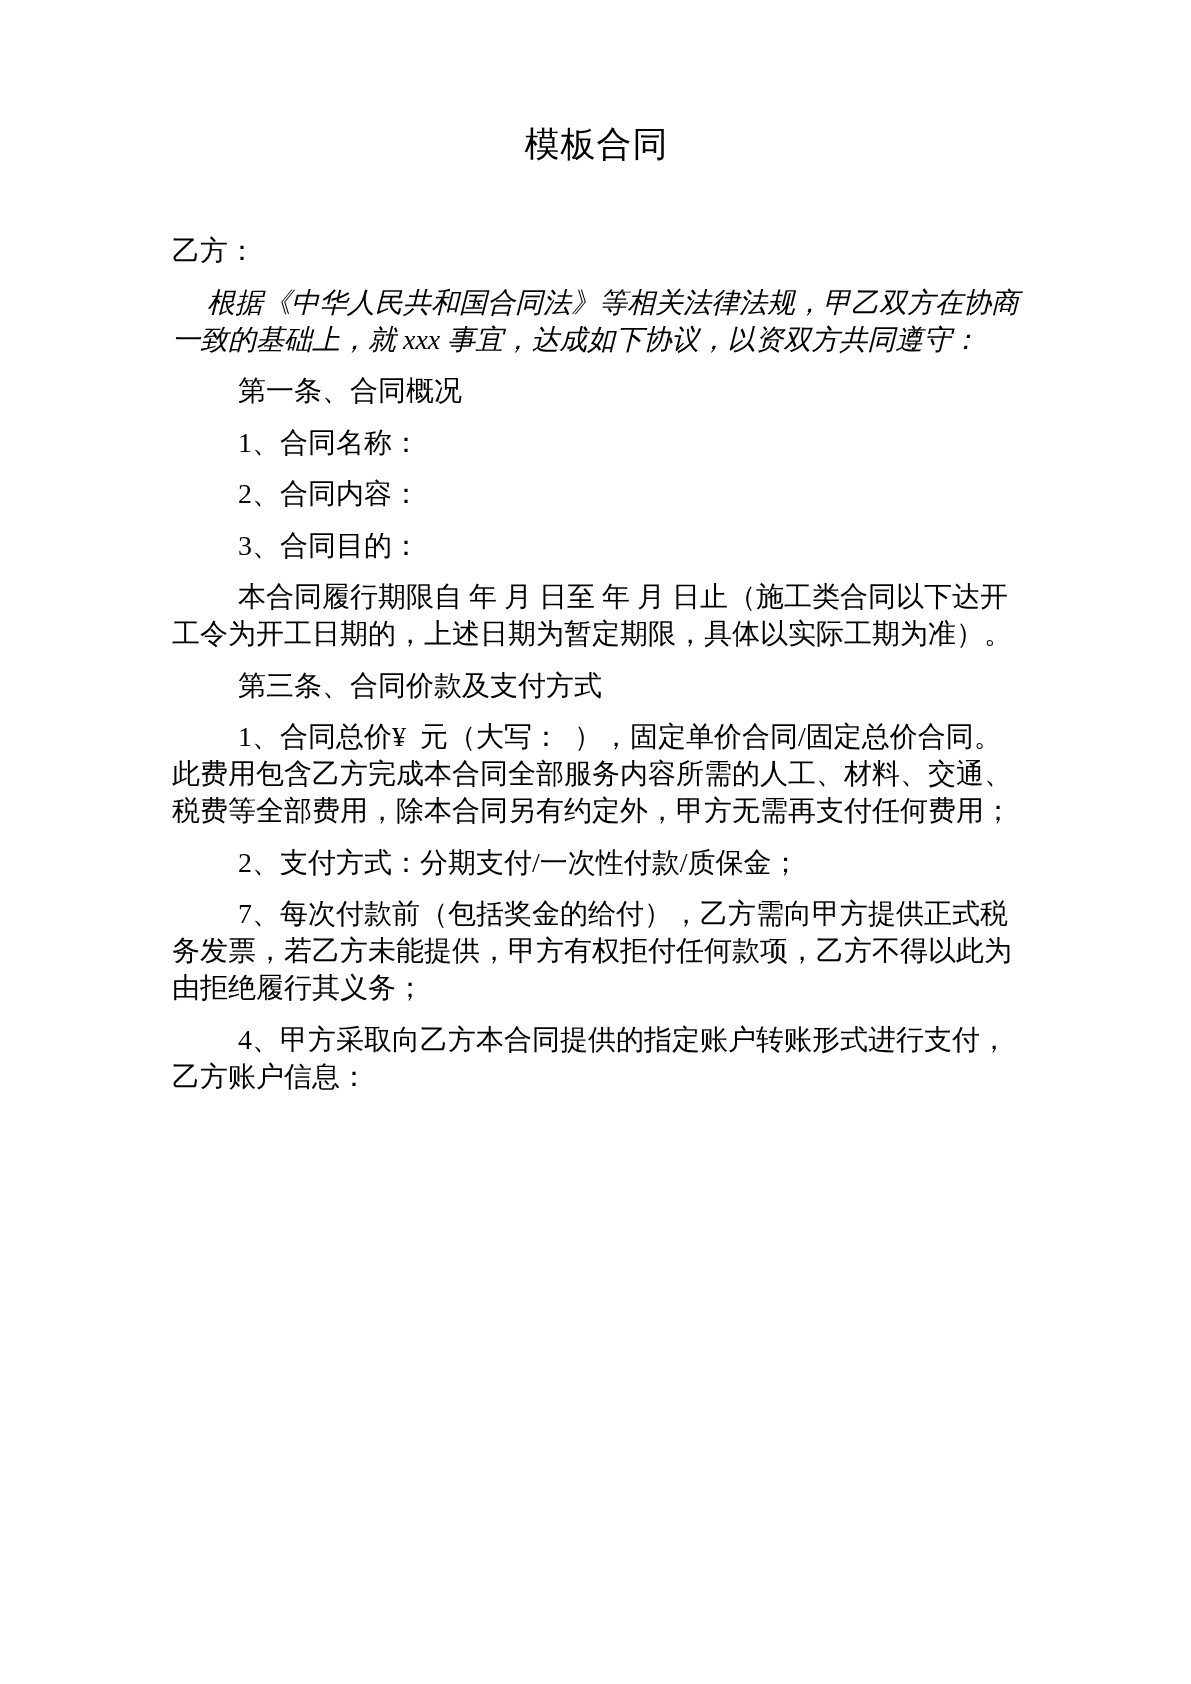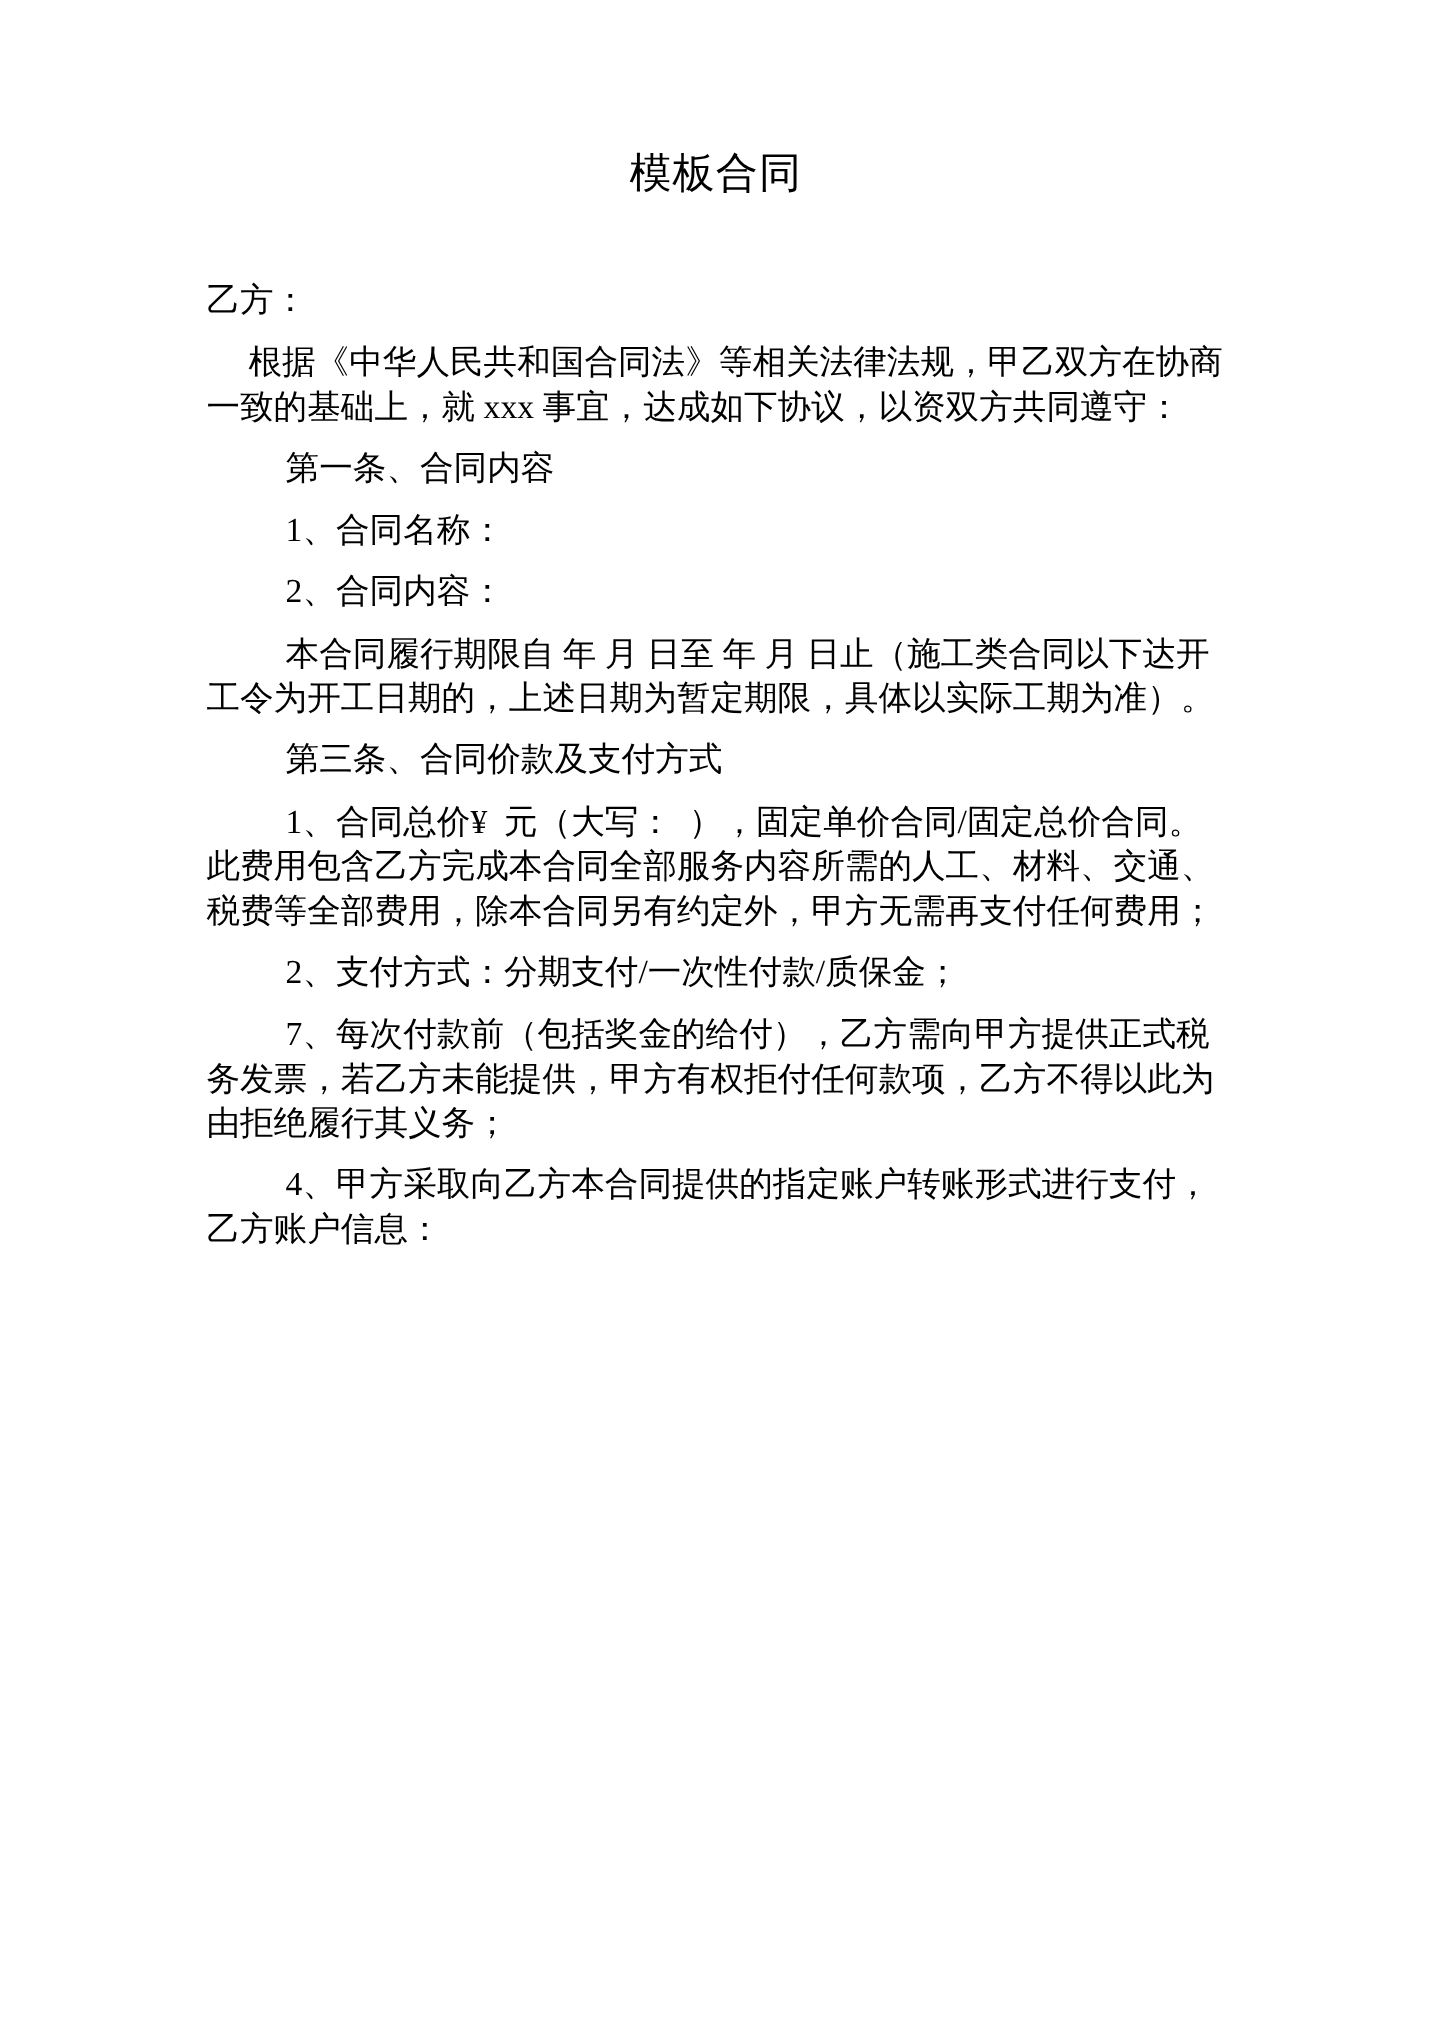--- a/index.html
+++ b/index.html
@@ -27,42 +27,43 @@
     letter-spacing: 1px;
   }
   p.line {
     font-size: 28px;
     line-height: 37px;
     margin: 0 0 14.5px 0;
     white-space: pre-wrap;
     word-break: break-all;
   }
   .contract-no { text-indent: 646px; }
-  .indent-1 { text-indent: 35px; }
+  .indent-1 { text-indent: 35px; font-style: italic; }
   .indent-2 { text-indent: 66px; }
 </style>
 </head>
 <body>
 
 <div class="doc">
 
   <h1 class="title">模板合同</h1>
 
 
 
   <p class="line">乙方：</p>
 
   <p class="line indent-1">根据《中华人民共和国合同法》等相关法律法规，甲乙双方在协商一致的基础上，就 xxx 事宜，达成如下协议，以资双方共同遵守：</p>
 
-  <p class="line indent-2">第一条、合同内容</p>
+  <p class="line indent-2">第一条、合同概况</p>
 
   <p class="line indent-2">1、合同名称：</p>
 
   <p class="line indent-2">2、合同内容：</p>
 
+  <p class="line indent-2">3、合同目的：</p>
 
 
   <p class="line indent-2">本合同履行期限自 年 月 日至 年 月 日止（施工类合同以下达开工令为开工日期的，上述日期为暂定期限，具体以实际工期为准）。</p>
 
   <p class="line indent-2">第三条、合同价款及支付方式</p>
 
   <p class="line indent-2">1、合同总价¥  元（大写：  ），固定单价合同/固定总价合同。此费用包含乙方完成本合同全部服务内容所需的人工、材料、交通、税费等全部费用，除本合同另有约定外，甲方无需再支付任何费用；</p>
 
   <p class="line indent-2">2、支付方式：分期支付/一次性付款/质保金；</p>
 

